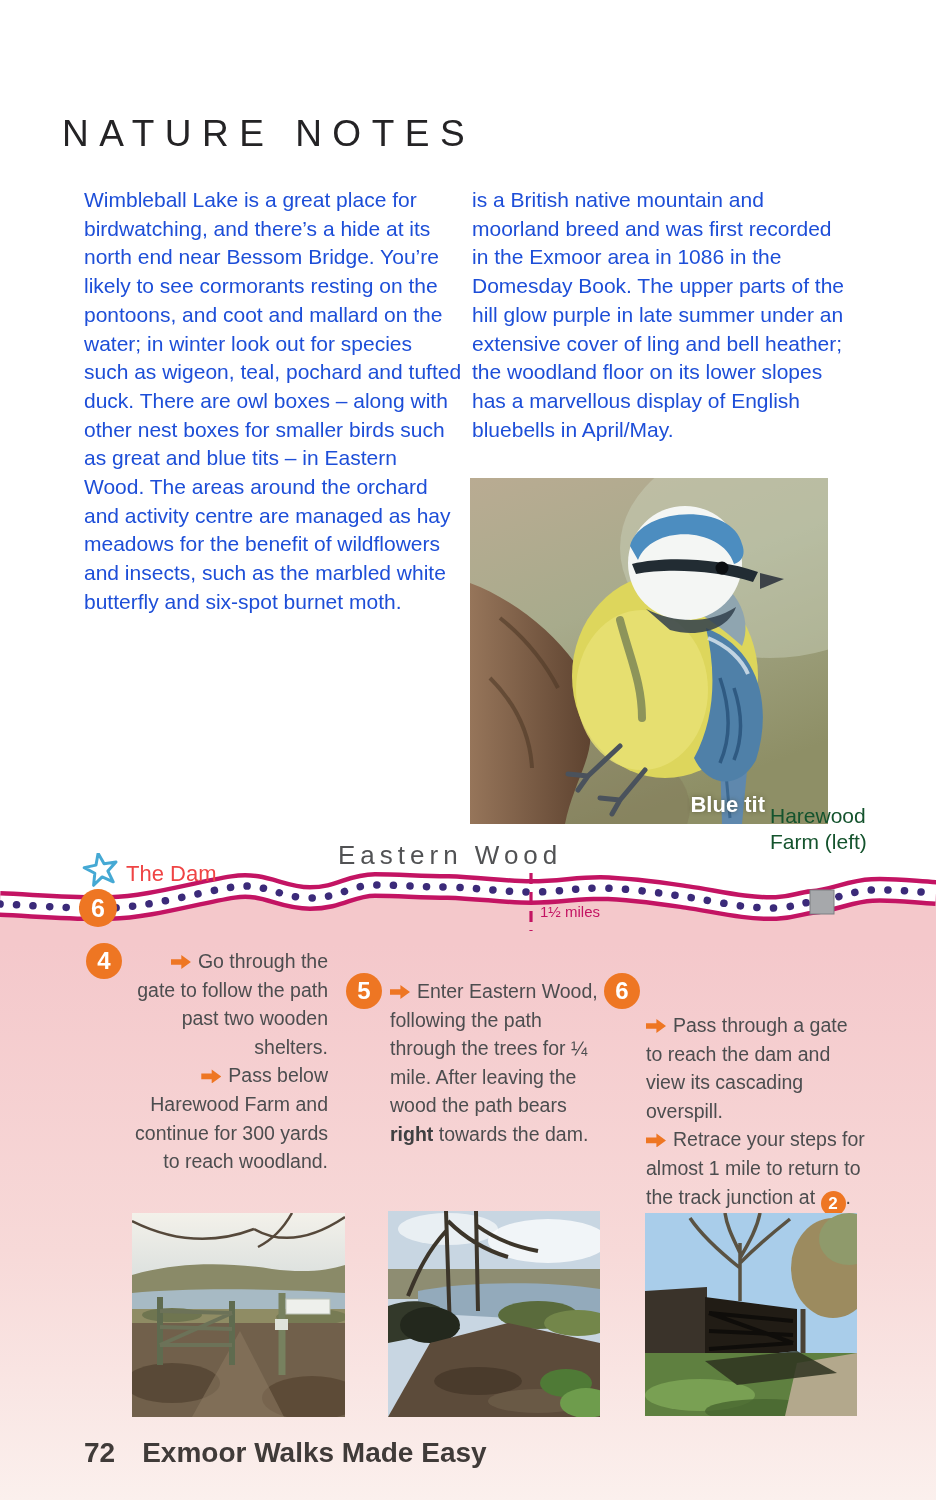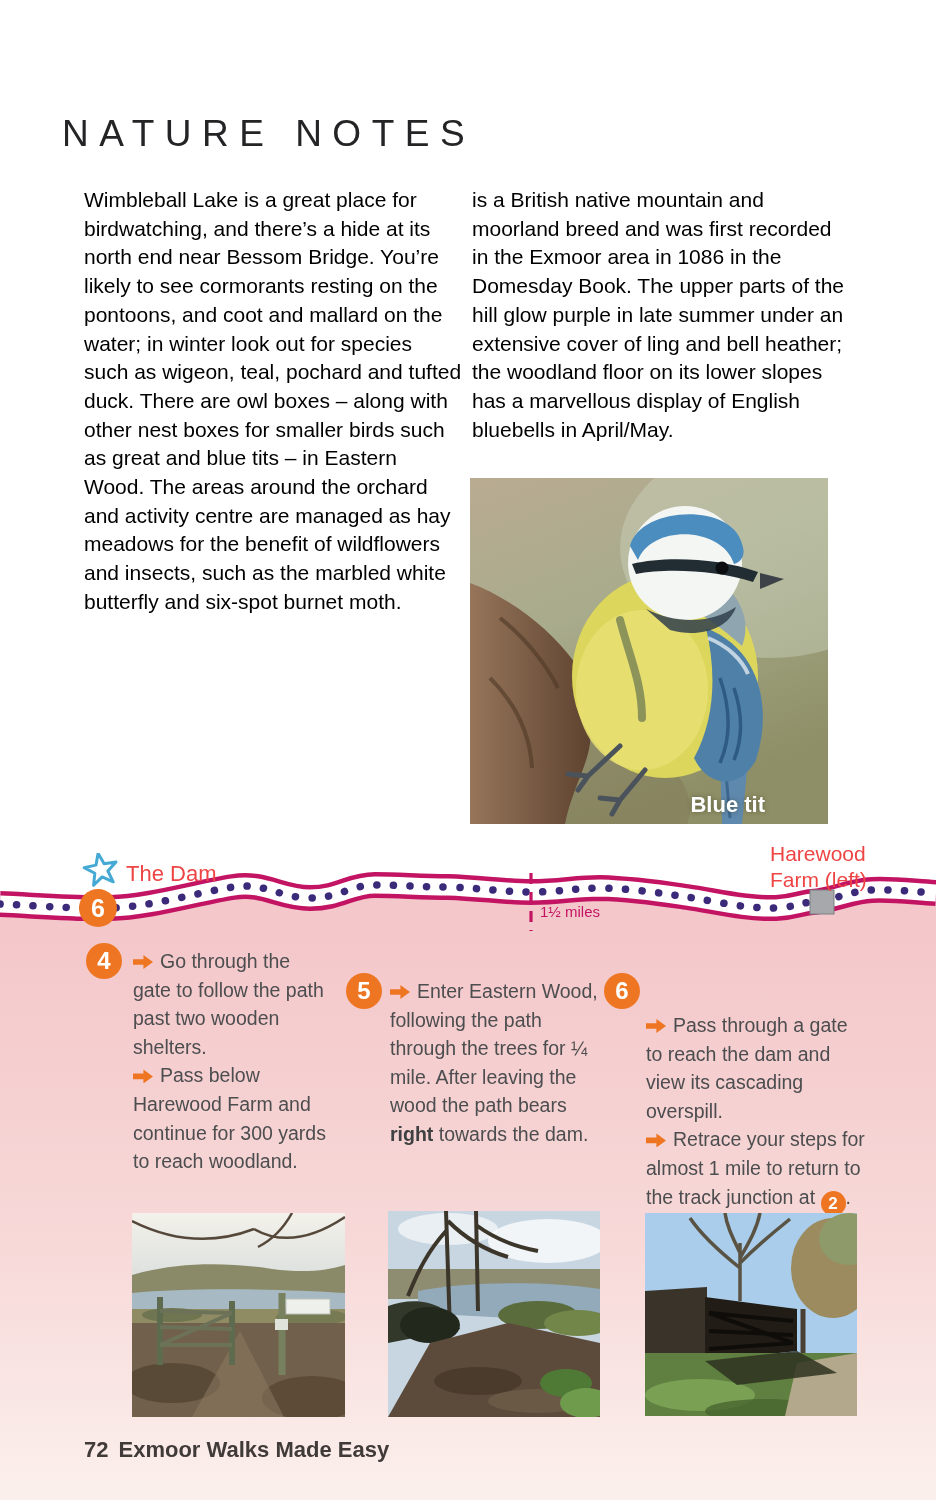--- a/index.html
+++ b/index.html
@@ -13,42 +13,42 @@
   .page-title{
     position:absolute; left:62px; top:88px;
     font-size:37px; font-weight:400; letter-spacing:10.5px;
     color:#242325; white-space:nowrap;
   }
   
   .columns{
     position:absolute; left:84px; top:186px; width:772px;
     display:flex; gap:10px;
   }
-  .col{width:378px; font-size:21px; line-height:28.7px; color:#000000;}
+  .col{width:378px; font-size:21px; line-height:28.7px; color:#1d4ed8;}
   .col p{margin:0;}
   .col p.indented{text-indent:26px;}
   
   .nature-photo{
     position:absolute; left:470px; top:478px; width:305px; height:346px;
   }
   .nature-photo svg{display:block;}
   .photo-caption{
     position:absolute; right:10px; bottom:6px;
     color:#ffffff; font-size:22px; font-weight:600;
     text-shadow:0 0 4px rgba(60,60,30,.55);
   }
   
   .map-svg{position:absolute; left:0; top:853px;}
   .map-label{position:absolute; color:#ef4444;}
   .label-dam{left:126px; top:861px; font-size:22px;}
   .label-area{
     left:338px; top:840px; font-size:26px; letter-spacing:5px;
     color:#515254; font-weight:400; white-space:nowrap;
   }
-  .label-farm{left:770px; top:841px; font-size:21px; line-height:26px; color:#ef4444;}
+  .label-farm{left:770px; top:803px; font-size:21px; line-height:26px; color:#14532d;}
   .label-distance{left:540px; top:903px; font-size:15px; color:#c31463;}
   
   .pink-panel{
     position:absolute; left:0; top:944px; width:936px; height:556px;
     background:linear-gradient(#f4c8cb,#f7d9d8 55%,#fbf0ed);
   }
   
   .step-circle{
     position:absolute; width:36px; height:36px; border-radius:50%;
     background:#ee7623; color:#fff; font-size:24px; font-weight:700;
@@ -65,33 +65,33 @@
   }
   .inline-badge{
     display:inline-flex; width:25px; height:25px; border-radius:50%;
     background:#ee7623; color:#fff; font-size:17px; font-weight:700;
     align-items:center; justify-content:center; vertical-align:-5px;
   }
   .bold-word{font-weight:700; color:#3f4042;}
   #step4-circle{left:86px;  top:943px;}
   #step5-circle{left:346px; top:973px;}
   #step6-circle{left:604px; top:973px;}
-  #step4-text{left:133px; top:947px; width:195px;}
+  #step4-text{left:133px; top:947px; width:195px;text-align:right;}
   #step5-text{left:390px; top:977px; width:210px;}
   #step6-text{left:646px; top:977px; width:222px;margin-top:34px;}
   
   .walk-photo{position:absolute;}
   #walk-photo-1{left:132px; top:1213px;}
   #walk-photo-2{left:388px; top:1211px;}
   #walk-photo-3{left:645px; top:1213px;}
   .walk-photo svg{display:block;}
   
   .footer{
     position:absolute; left:84px; top:1437px;
-    display:flex; gap:10px; font-size:22px; font-weight:600; color:#403b39;
+    display:flex; gap:27px; font-size:28px; font-weight:600; color:#403b39;
   }
 </style>
 </head>
 <body>
 
 <div class="page">
 
   <h1 class="page-title">NATURE NOTES</h1>
 
   <div class="columns">
@@ -164,20 +164,21 @@
 
     <polygon points="98.1,0.3 104.1,10.7 116,9 107.9,18 113.2,28.8 102.2,23.9 93.6,32.3 94.8,20.3 84.2,14.6 96,12.1" fill="#ffffff" stroke="#45a9d4" stroke-width="3" stroke-linejoin="round"></polygon>
 
     <g>
       <circle cx="98" cy="55" r="19" fill="#ee7623"></circle>
       <text x="98" y="64" text-anchor="middle" font-size="25" font-weight="bold" fill="#ffffff">6</text>
     </g>
   </svg>
 
   <div class="map-label label-dam">The Dam</div>
+  <div class="map-label label-area">Eastern Wood</div>
   <div class="map-label label-farm">
     <div>Harewood</div>
     <div>Farm (left)</div>
   </div>
   <div class="map-label label-distance">1½ miles</div>
 
   <div class="step-circle" id="step4-circle">4</div>
   <div class="step-text" id="step4-text">
     <p><span class="arrow-bullet"></span><span>Go through the gate to follow the path past two wooden shelters.</span></p>
     <p><span class="arrow-bullet"></span><span>Pass below Harewood Farm and continue for 300 yards to reach woodland.</span></p>

